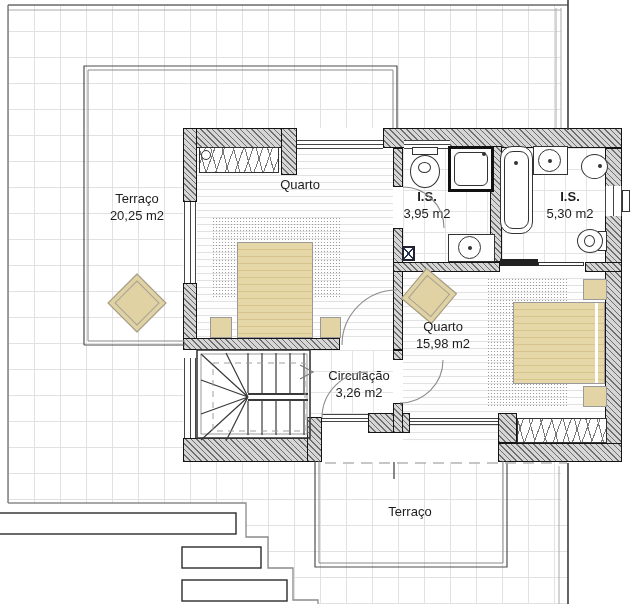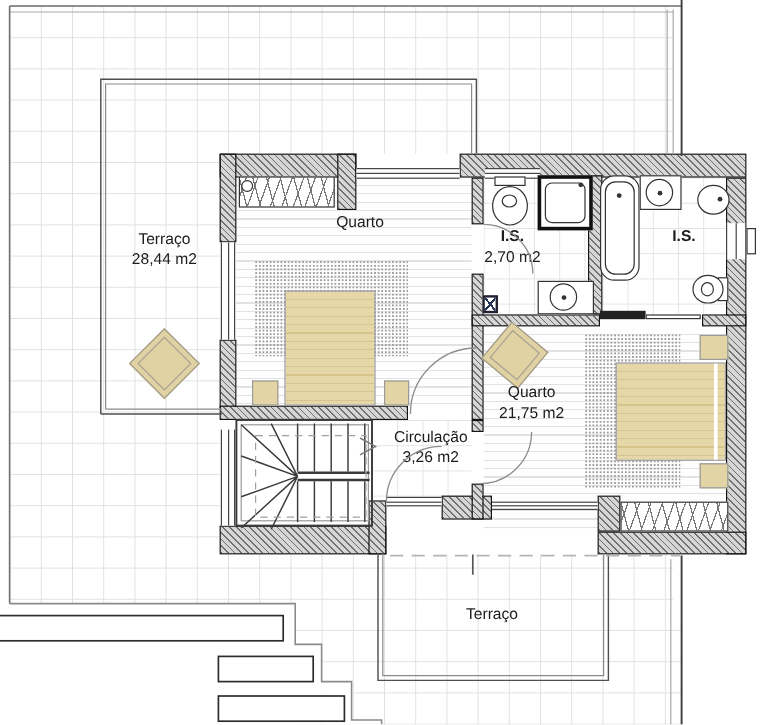--- a/index.html
+++ b/index.html
@@ -135,37 +135,38 @@
   <div class="abs dot" style="left:598px;top:164px;"></div>
   <div class="abs box" style="left:598px;top:231px;width:9px;height:20px;border-width:1px;"></div>
   <div class="abs oval" style="left:577px;top:229px;width:26px;height:24px;"></div>
   <div class="abs circle" style="left:584px;top:235px;width:11px;height:12px;border-width:1px;"></div>
 
   <div class="abs" style="left:500px;top:259px;width:38px;height:7px;background:#222;"></div>
   <div class="abs box" style="left:538px;top:262px;width:46px;height:4px;border-width:1px;"></div>
 
   <div class="label" style="left:89px;top:190px;">
     <div>Terraço</div>
-    <div>28,44 m2</div>
+    <div>20,25 m2</div>
   </div>
   <div class="label" style="left:252px;top:176px;">
     <div>Quarto</div>
   </div>
   <div class="label" style="left:379px;top:188px;">
     <div style="font-weight:bold;">I.S.</div>
-    <div>2,70 m2</div>
+    <div>3,95 m2</div>
   </div>
   <div class="label" style="left:522px;top:188px;">
     <div style="font-weight:bold;">I.S.</div>
+    <div>5,30 m2</div>
   </div>
   <div class="label" style="left:395px;top:318px;">
     <div>Quarto</div>
-    <div>21,75 m2</div>
-  </div>
-  <div class="label" style="left:311px;top:355px;">
+    <div>15,98 m2</div>
+  </div>
+  <div class="label" style="left:311px;top:367px;">
     <div>Circulação</div>
     <div>3,26 m2</div>
   </div>
   <div class="label" style="left:362px;top:503px;">
     <div>Terraço</div>
   </div>
 
   <svg width="638" height="604" style="position:absolute;left:0;top:0;pointer-events:none;">
 
     <g stroke="#6e6e6e" fill="none" stroke-width="1.3">

